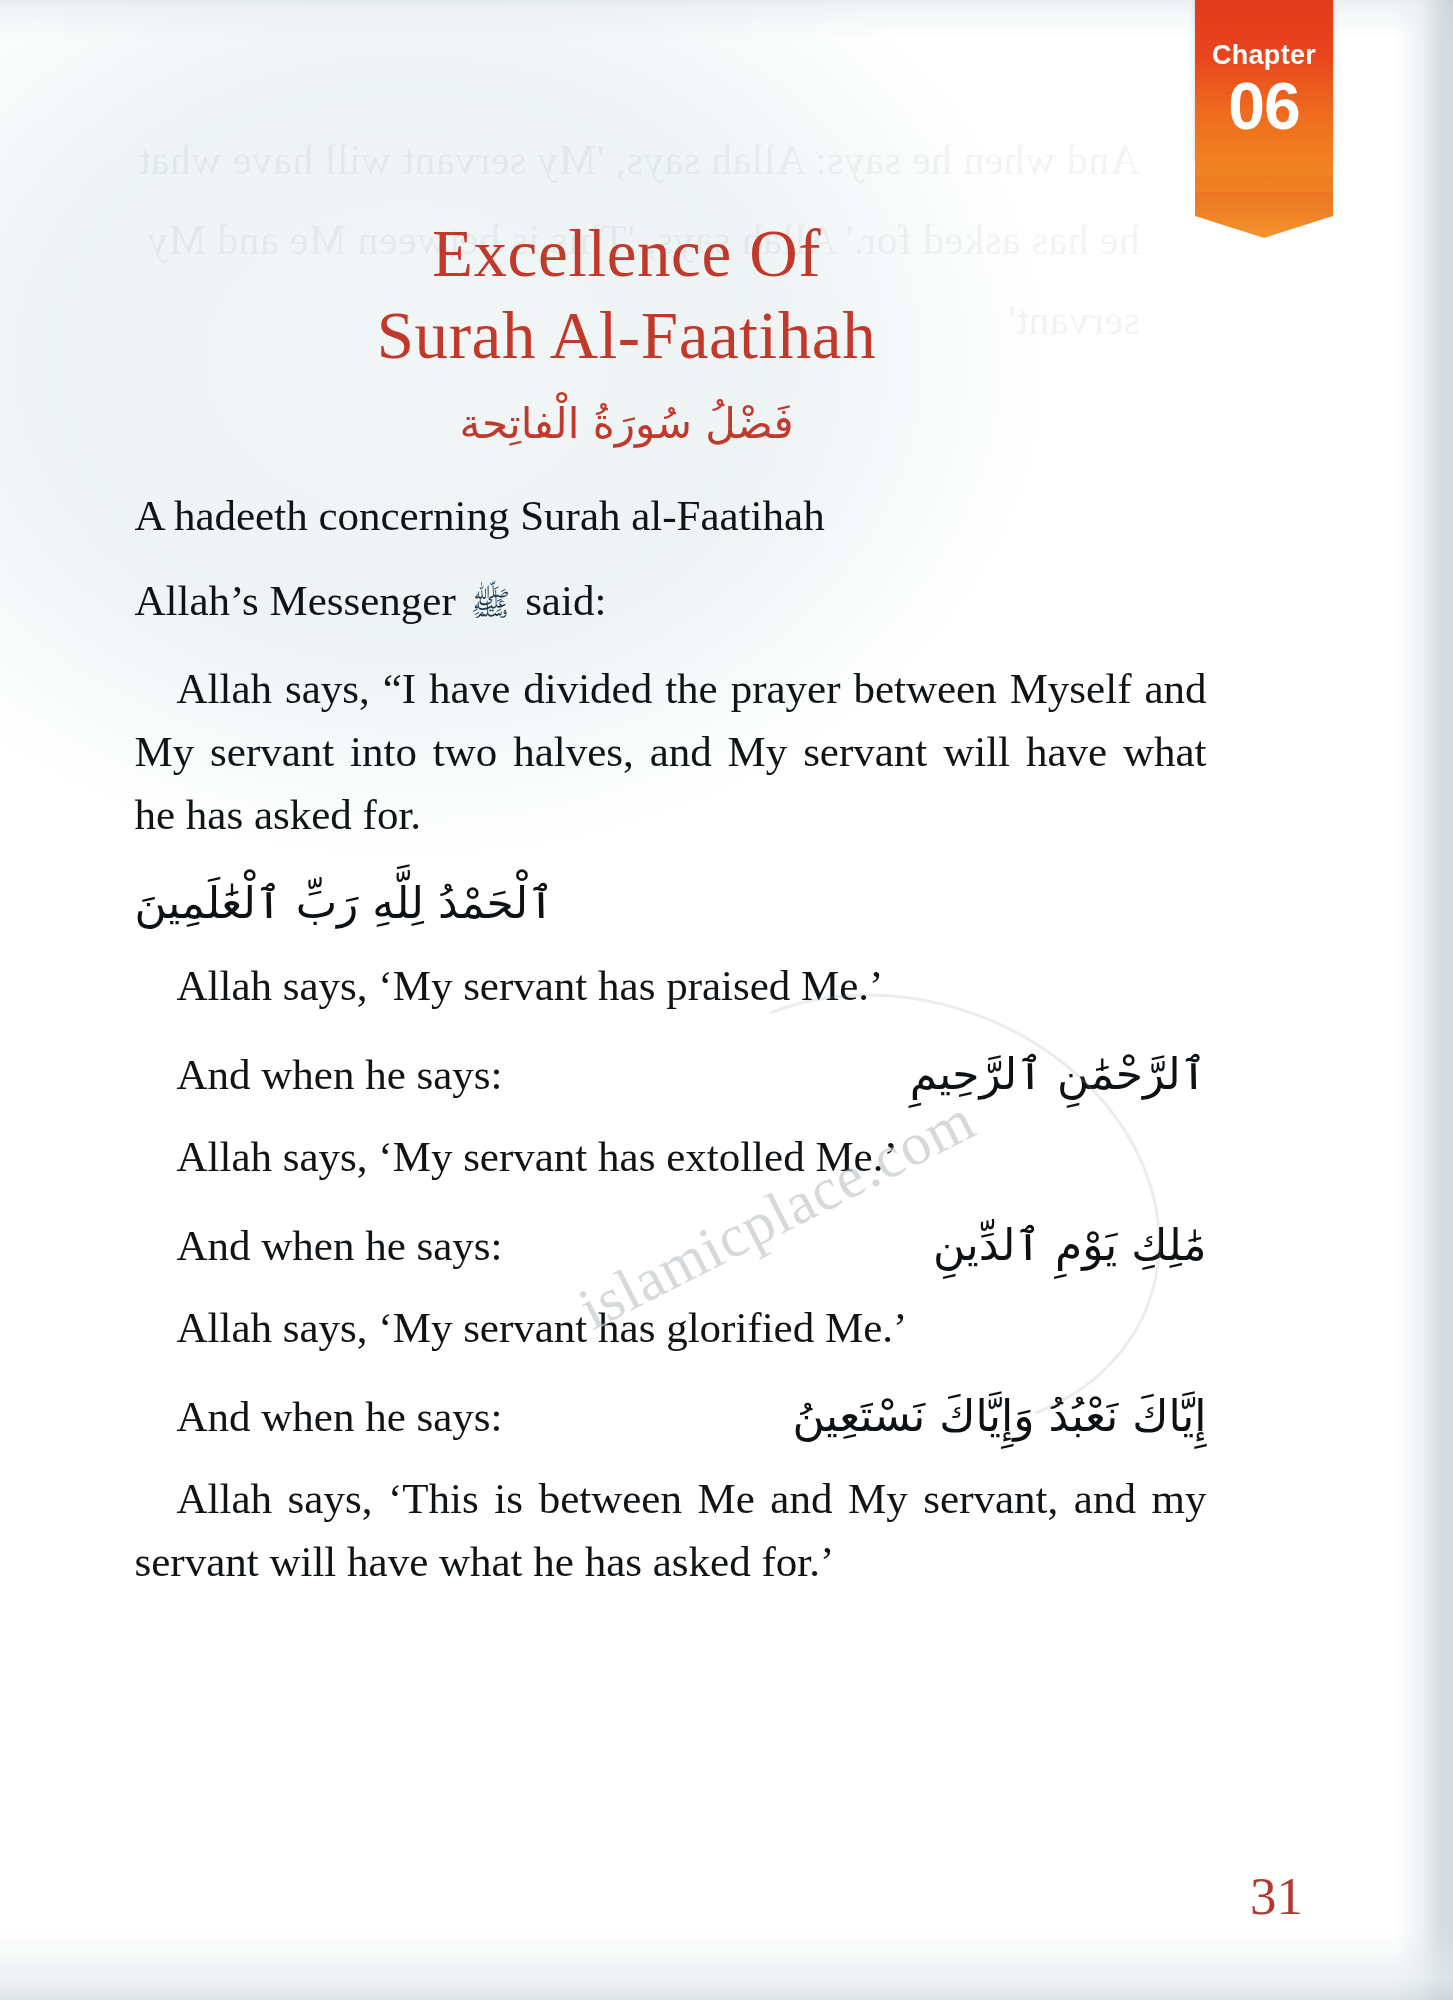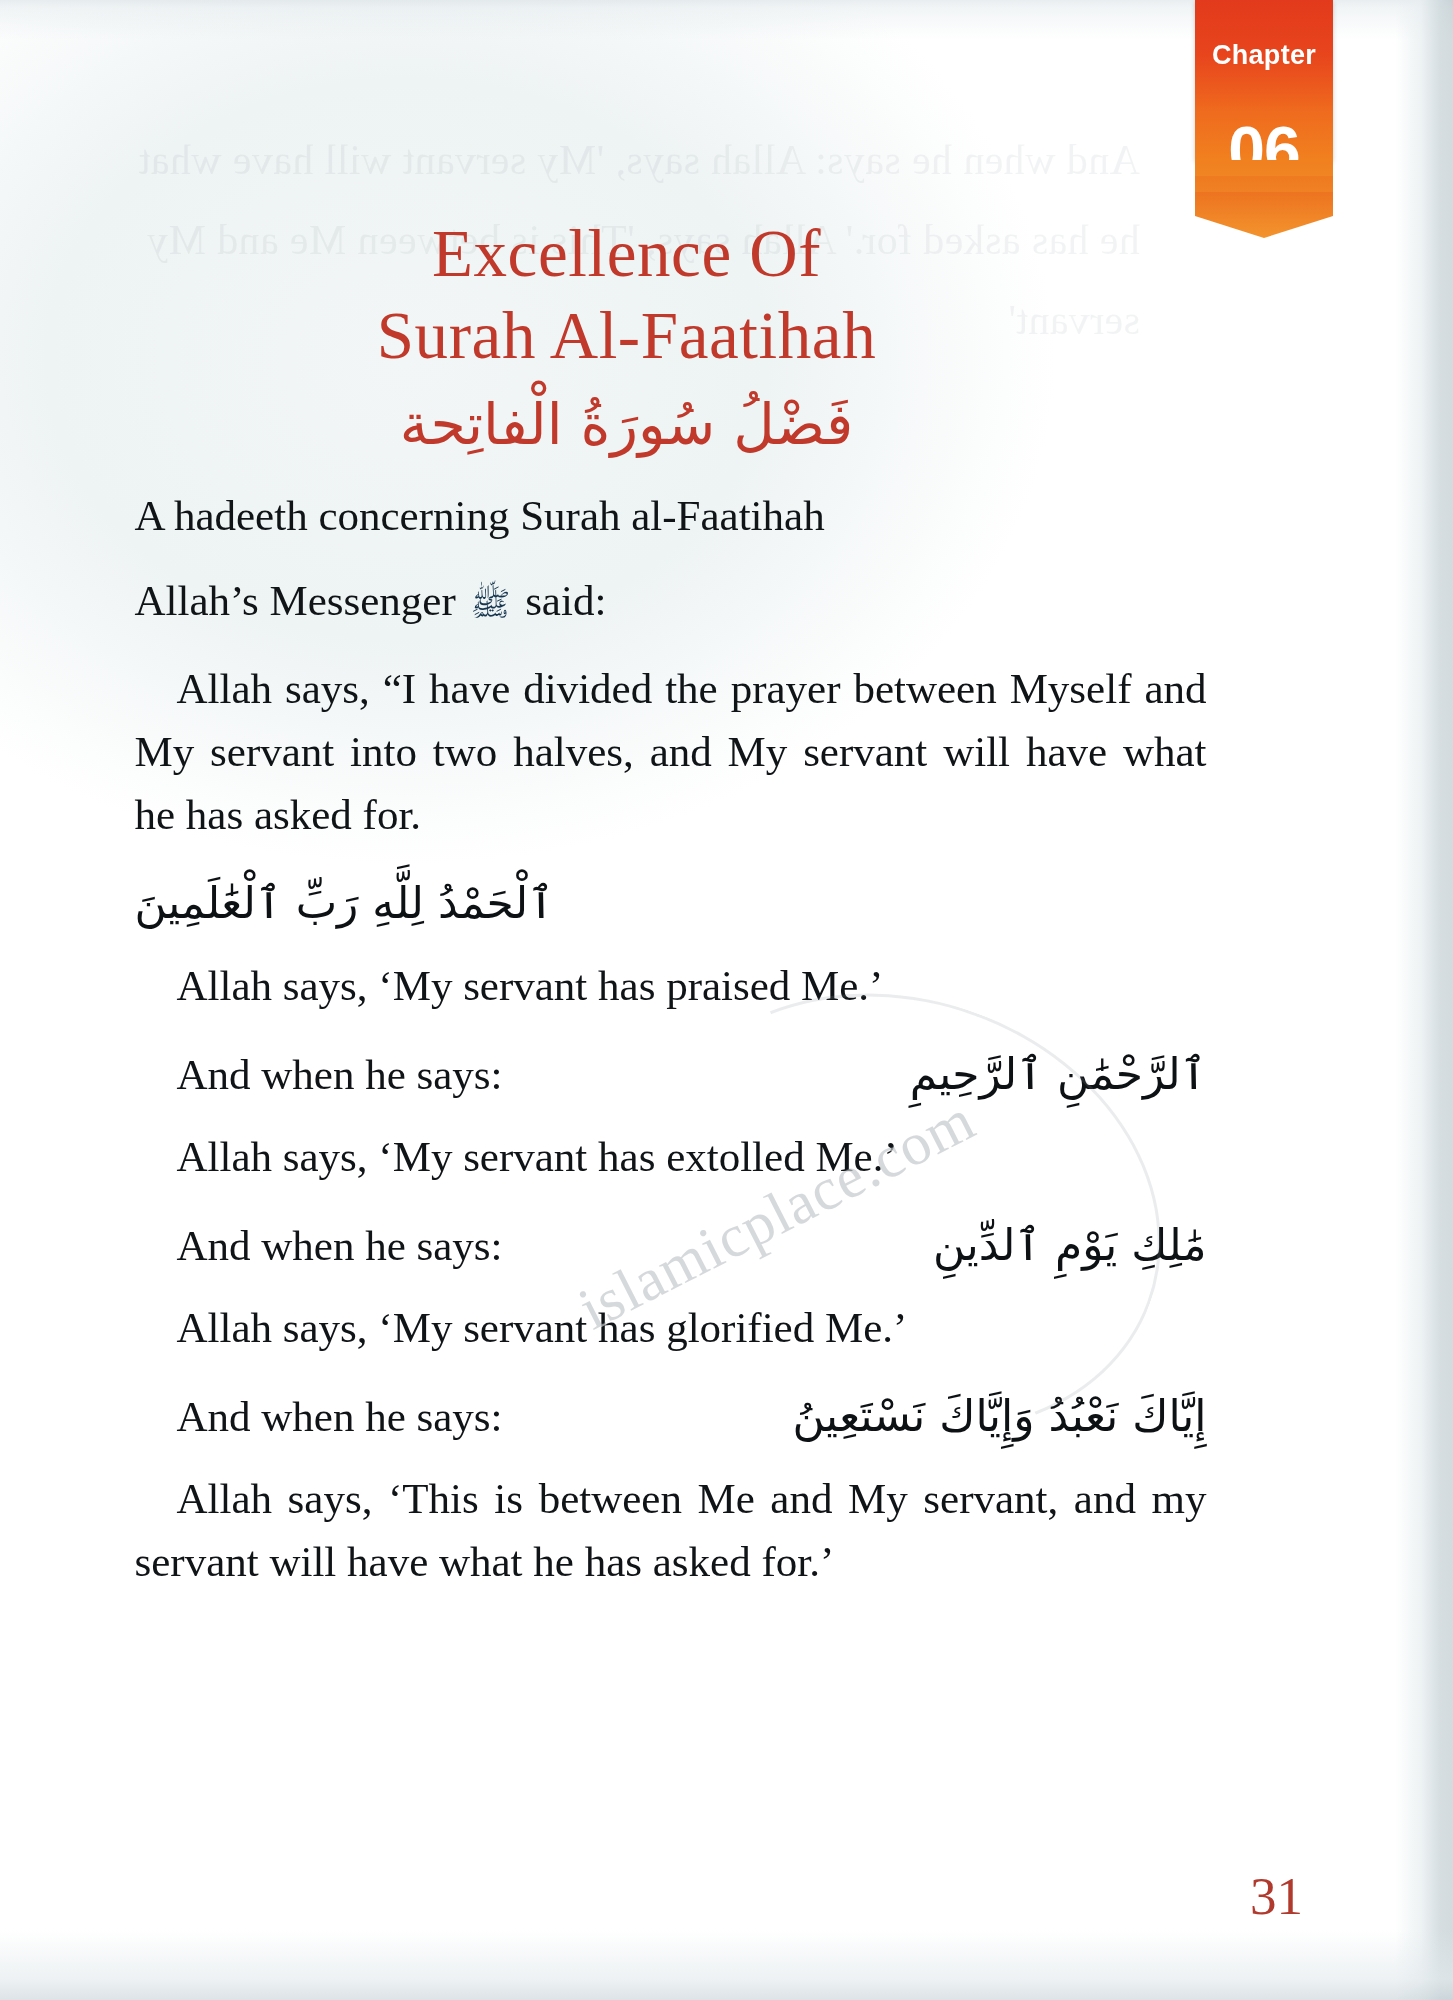--- a/index.html
+++ b/index.html
@@ -89,21 +89,20 @@
     font-weight: 700;
     letter-spacing: 0.3px;
   }
   .ribbon-number {
     color: #ffffff;
     font-family: "Liberation Sans", sans-serif;
     font-size: 66px;
     font-weight: 700;
     line-height: 70px;
     letter-spacing: -1px;
-    margin-top: 44px;
   }
   .ribbon-tail {
     position: relative;
     width: 138px;
     height: 70px;
   }
   .chev {
     position: absolute;
     left: 0;
     width: 138px;
@@ -131,21 +130,21 @@
     color: #c0392b;
     font-family: "Liberation Serif", serif;
     font-size: 67px;
     line-height: 82px;
     letter-spacing: 0.6px;
   }
   .title-arabic {
     margin-top: 22px;
     text-align: center;
     color: #c0392b;
-    font-size: 57px;
+    font-size: 42px;
     line-height: 52px;
     direction: rtl;
     font-family: "DejaVu Sans", sans-serif;
   }
 
   .body-block {
     margin: 34px auto 0 auto;
     width: 1210px;
     padding-left: 98px;
     padding-right: 40px;

